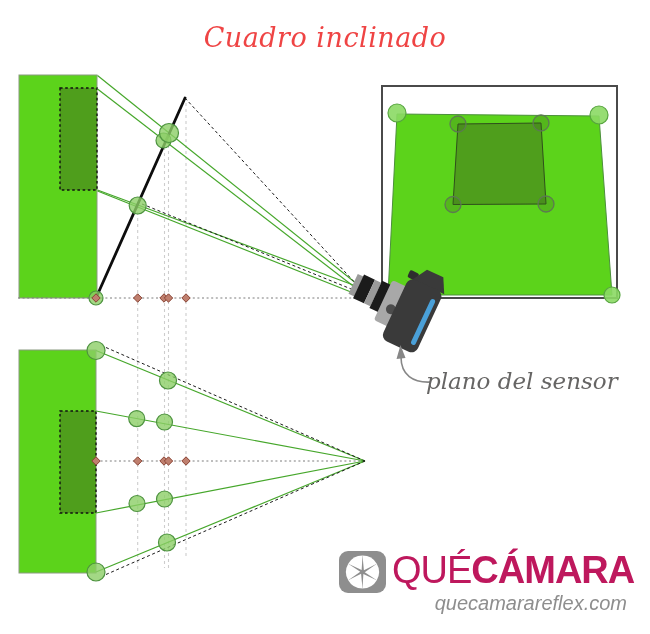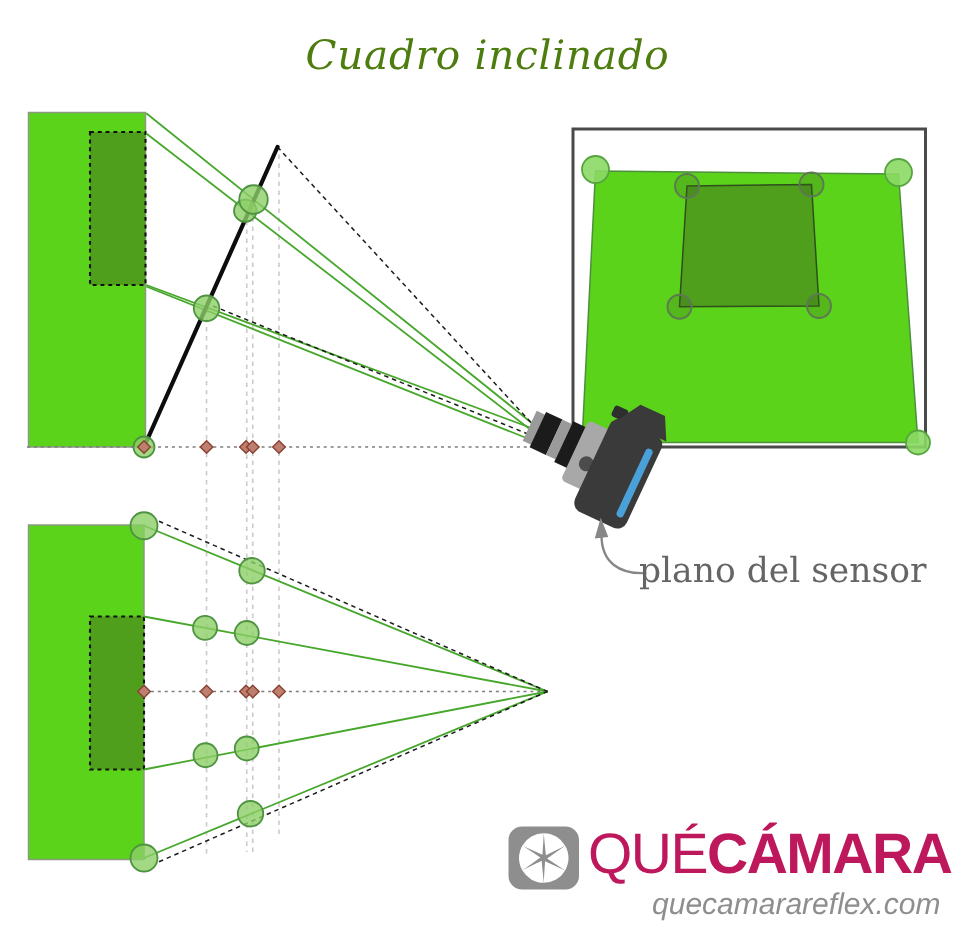--- a/index.html
+++ b/index.html
@@ -4,24 +4,24 @@
 <style>
   html,body{margin:0;padding:0;background:#ffffff;}
   #stage{
     position:relative;width:650px;height:634px;background:#fff;overflow:hidden;
     font-family:"DejaVu Serif", serif;
   }
   #stage svg{position:absolute;left:0;top:0;}
   .txt{position:absolute;white-space:nowrap;}
   .title{
     left:0;top:22px;width:650px;text-align:center;
-    font-style:italic;font-size:27px;color:#4d7c0f;letter-spacing:.5px;
+    font-style:italic;font-size:27px;color:#ef4444;letter-spacing:.5px;
   }
   .sensor-label{
-    left:426px;top:368px;font-size:23px;color:#666564;
+    left:426px;top:368px;font-style:italic;font-size:23px;color:#666564;
   }
   .logo-text{
     left:392px;top:551px;line-height:1;color:#be185d;
     font-family:"Liberation Sans", sans-serif;font-size:38px;letter-spacing:-1px;
   }
   .logo-text .light{font-weight:400;}
   .logo-text .bold{font-weight:700;}
   .logo-url{
     left:392px;top:592px;width:235px;text-align:right;color:#8e8e8e;
     font-family:"Liberation Sans", sans-serif;font-style:italic;font-size:20px;

